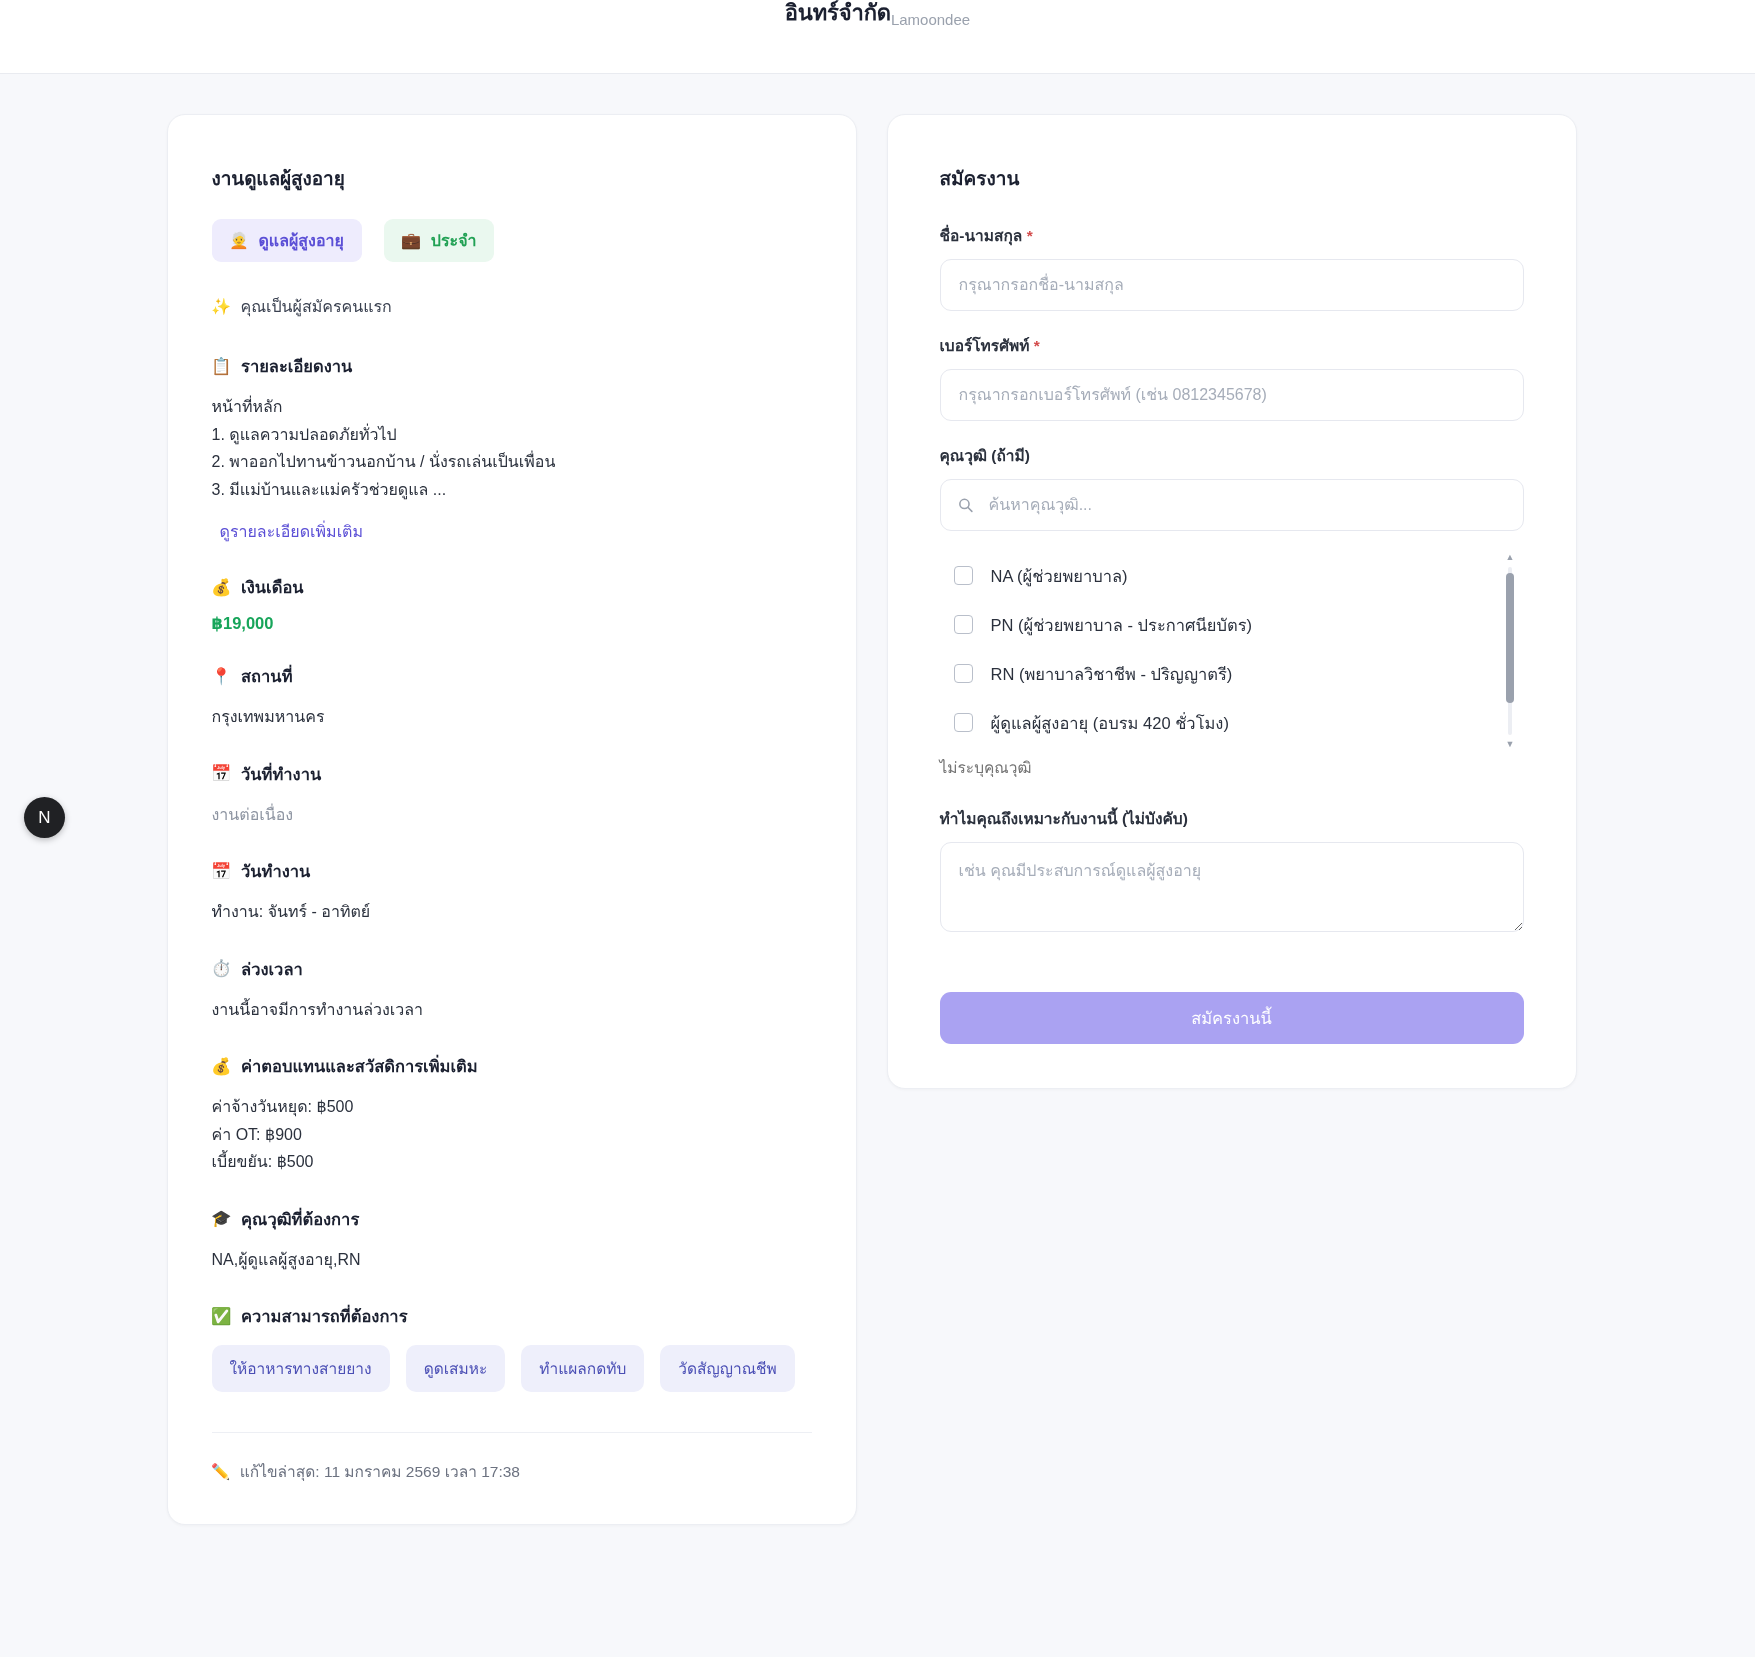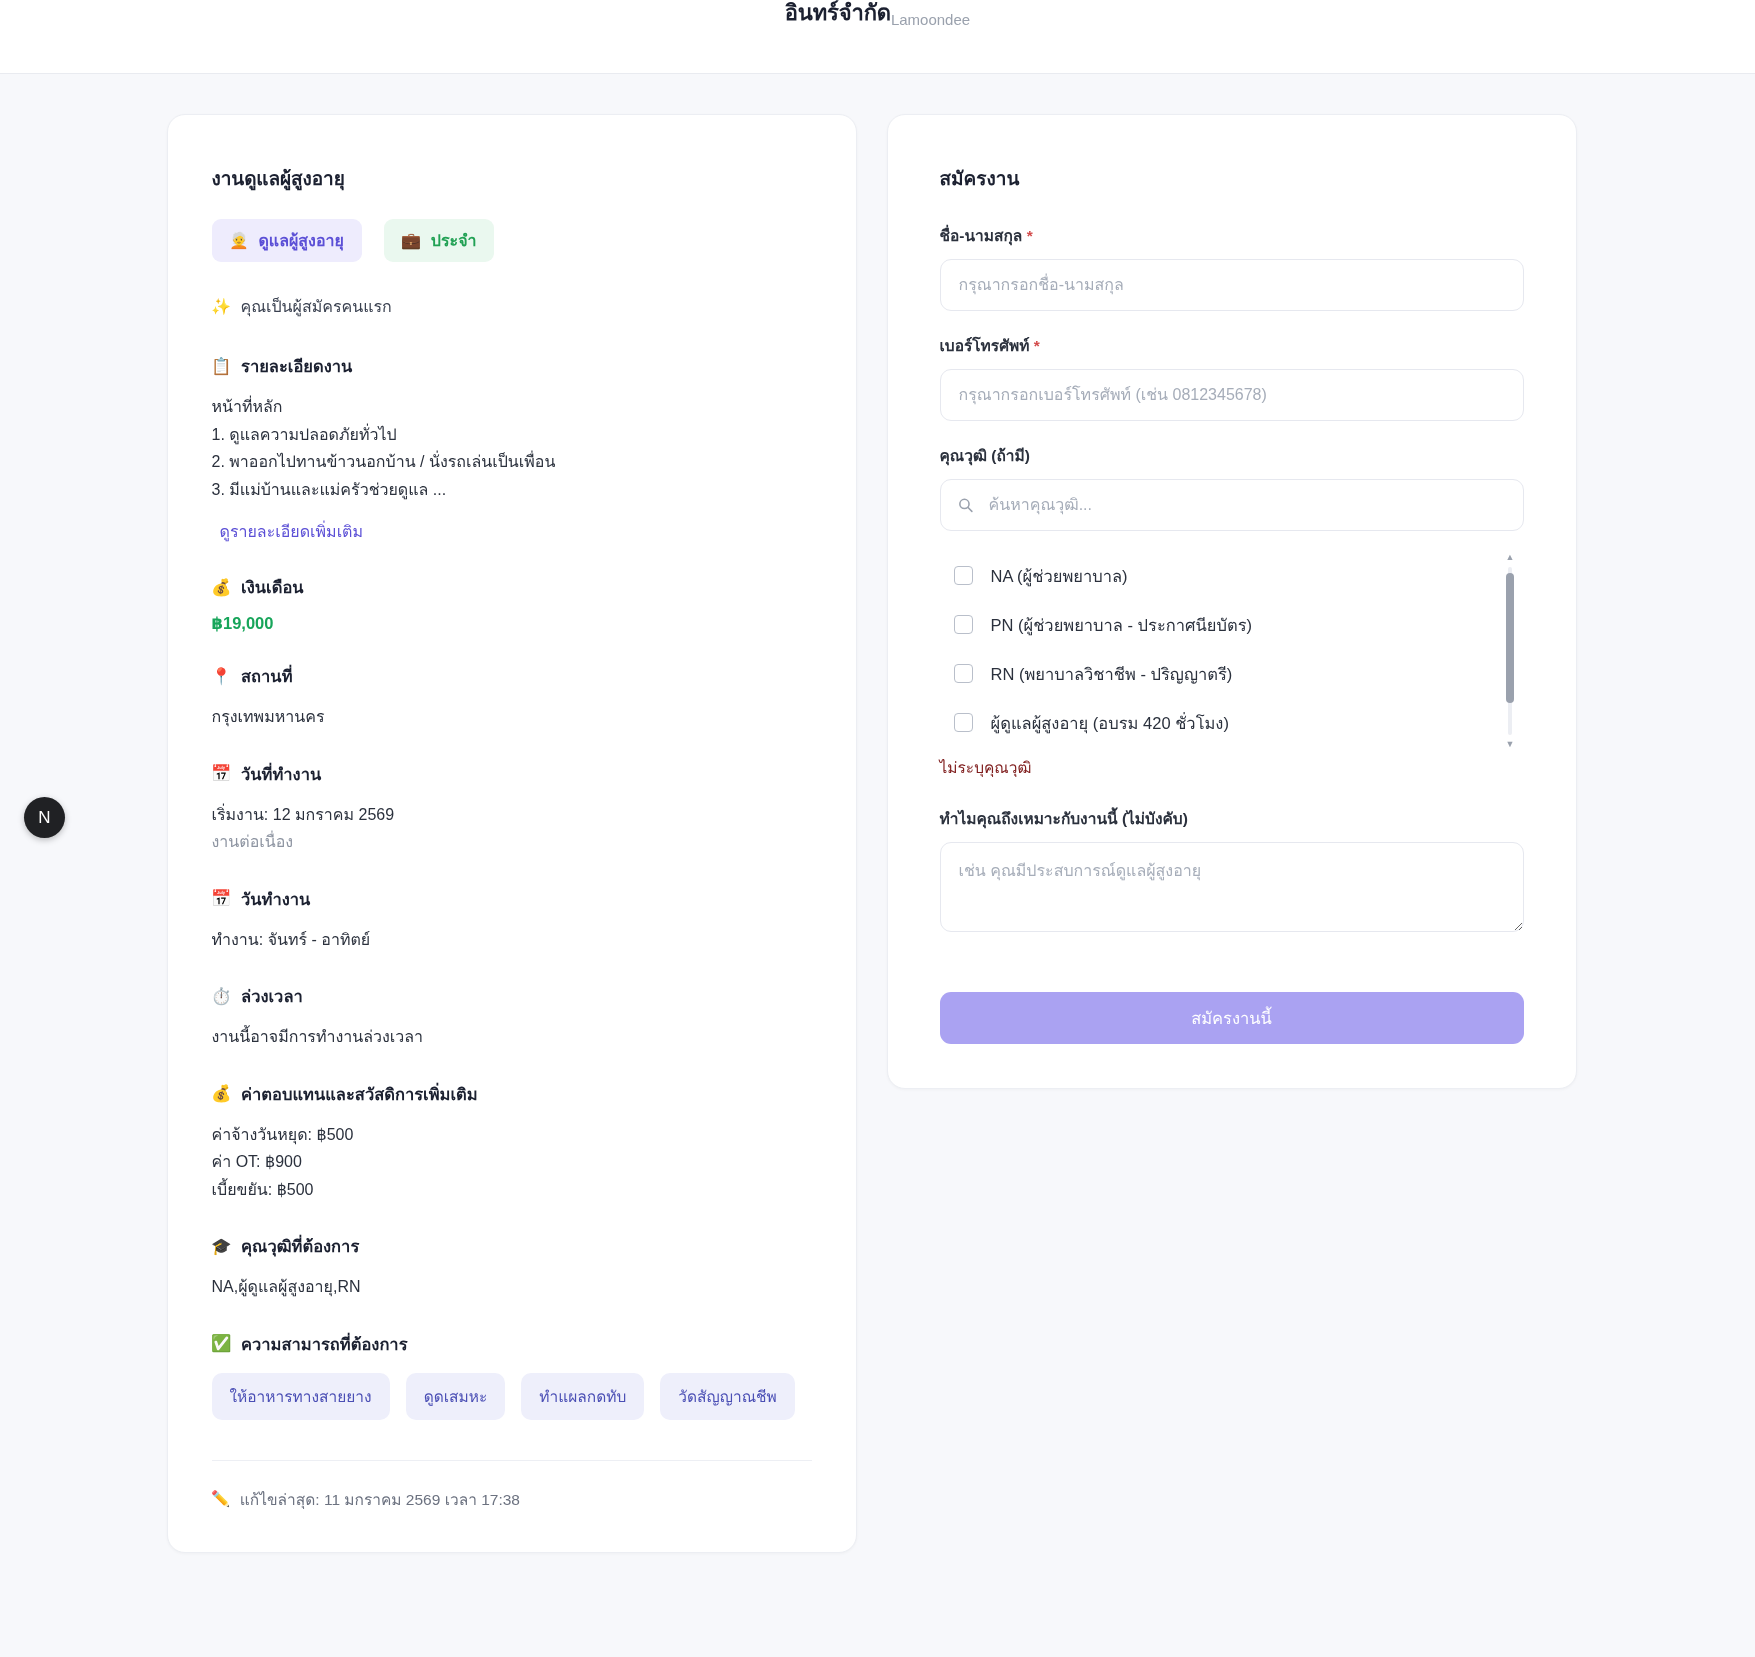--- a/index.html
+++ b/index.html
@@ -191,21 +191,21 @@
   }
   .sb-arrow {
     position: absolute; left: 0; width: 8px;
     color: #9aa1ad; font-size: 9px; line-height: 1;
     text-align: center;
   }
   .sb-up { top: 0; }
   .sb-down { bottom: 0; }
 
   .no-qual {
-    font-size: 15.5px; color: #7f1d1d;
+    font-size: 15.5px; color: #737373;
     margin-top: 8px; margin-bottom: 26px;
   }
 
   .ta {
     width: 100%; height: 90px;
     border: 1px solid #e6e8ef;
     border-radius: 11px;
     padding: 15px 18px;
     font-size: 16px;
     font-family: inherit;
@@ -299,21 +299,20 @@
         <span>📍</span>
         <span>สถานที่</span>
       </div>
       <div class="body-line">กรุงเทพมหานคร</div>
 
       
       <div class="sec sec-sp">
         <span>📅</span>
         <span>วันที่ทำงาน</span>
       </div>
-      <div class="body-line">เริ่มงาน: 12 มกราคม 2569</div>
       <div class="body-line muted">งานต่อเนื่อง</div>
 
       
       <div class="sec sec-sp">
         <span>📅</span>
         <span>วันทำงาน</span>
       </div>
       <div class="body-line">ทำงาน: จันทร์ - อาทิตย์</div>
 
       

